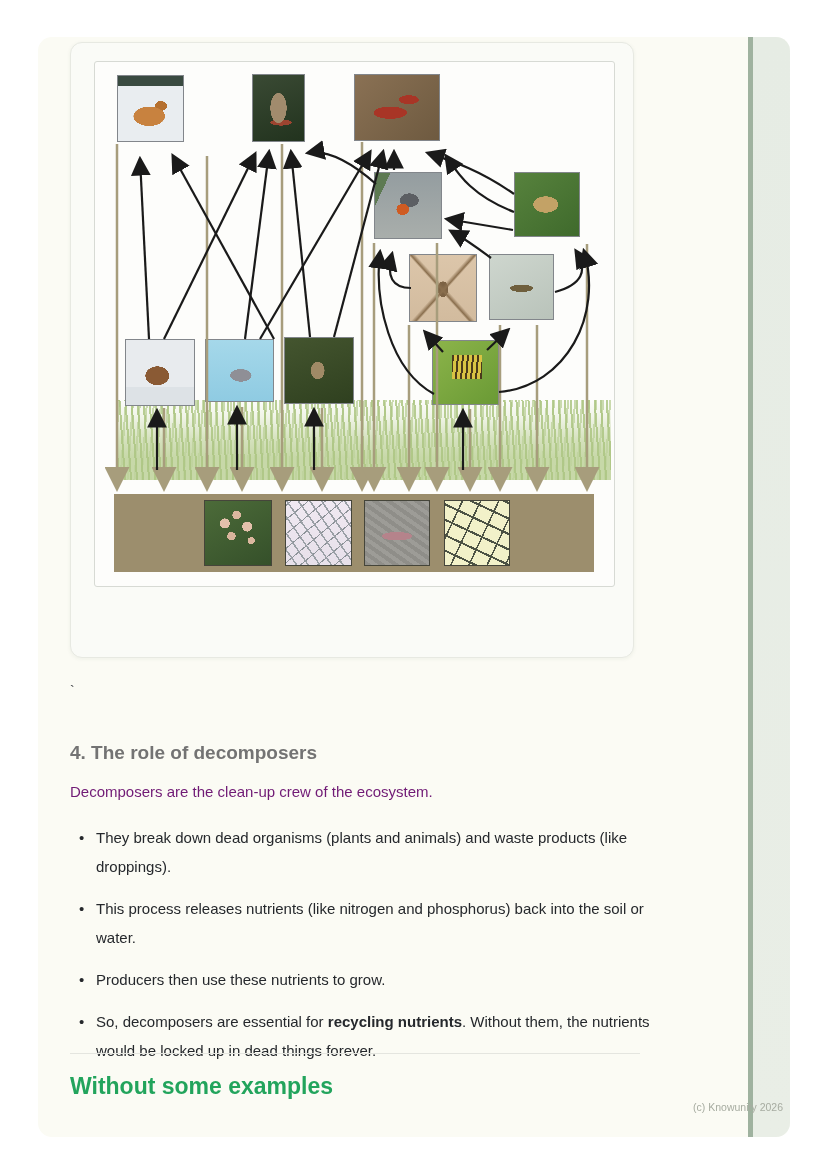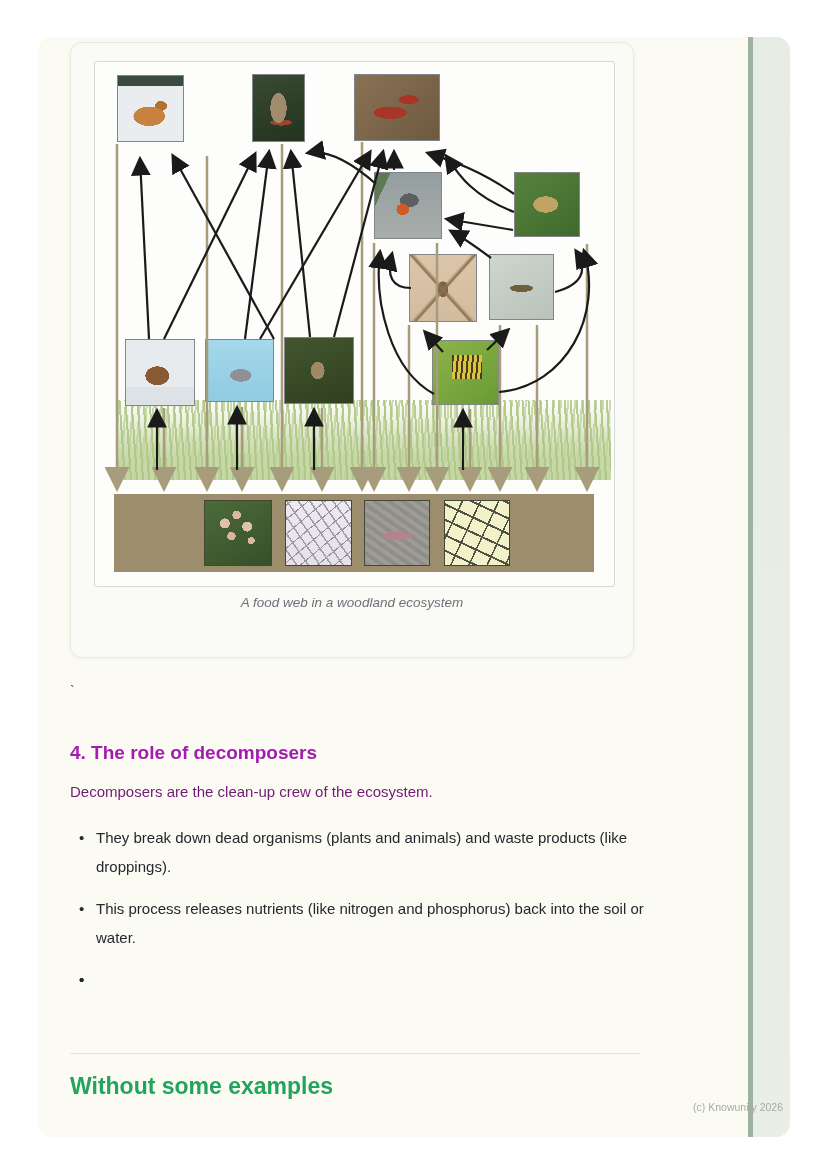--- a/index.html
+++ b/index.html
@@ -106,21 +106,21 @@
     repeating-linear-gradient(115deg, rgba(0,0,0,0) 0 15px, #4c5244 15px 16.5px),
     #f2f1c9;}
   .caption{
     position:absolute;left:0;top:552px;width:100%;margin:0;text-align:center;
     font-style:italic;font-size:13.5px;color:#6d7177;
   }
   
   .stray{position:absolute;left:32px;top:646px;font-size:14px;color:#3a3d41;}
   h3.sec{
     position:absolute;left:32px;top:705px;margin:0;
-    font-size:19px;font-weight:700;color:#a21caf;
+    font-size:19px;font-weight:700;color:#737373;
   }
   p.intro{
     position:absolute;left:32px;top:743px;margin:0;
     font-size:15px;line-height:24px;color:#701a75;
   }
   ul.points{
     position:absolute;left:32px;top:786px;margin:0;padding:0;width:585px;
     list-style:none;font-size:15px;line-height:29px;color:#25282c;
   }
   ul.points li{position:relative;padding-left:26px;margin-bottom:13px;}
@@ -213,43 +213,44 @@
             <path d="M392,288 L413,268" stroke="#1a1a1a" stroke-width="2.2" fill="none" marker-end="url(#mk-black)"></path>
             <path d="M404,330 C472,324 508,252 489,189" stroke="#1a1a1a" stroke-width="2.2" fill="none" marker-end="url(#mk-black)"></path>
             <path d="M460,230 Q500,219 481,189" stroke="#1a1a1a" stroke-width="2.2" fill="none" marker-end="url(#mk-black)"></path>
             <path d="M62,408 L62,349" stroke="#1a1a1a" stroke-width="2.2" fill="none" marker-end="url(#mk-black)"></path>
             <path d="M142,408 L142,346" stroke="#1a1a1a" stroke-width="2.2" fill="none" marker-end="url(#mk-black)"></path>
             <path d="M219,408 L219,348" stroke="#1a1a1a" stroke-width="2.2" fill="none" marker-end="url(#mk-black)"></path>
             <path d="M368,408 L368,349" stroke="#1a1a1a" stroke-width="2.2" fill="none" marker-end="url(#mk-black)"></path>
           </g>
       </svg>
     </div>
-    <p class="caption">A food web in a woodland ecosystem</p>
   </section>
 
   <div class="stray">`</div>
 
   <h3 class="sec">4. The role of decomposers</h3>
 
   <p class="intro">Decomposers are the clean-up crew of the ecosystem.</p>
 
   <ul class="points">
     <li>
       <span class="dot">•</span>
       <span>They break down dead organisms (plants and animals) and waste products (like droppings).</span>
     </li>
     <li>
       <span class="dot">•</span>
       <span>This process releases nutrients (like nitrogen and phosphorus) back into the soil or water.</span>
     </li>
     <li>
       <span class="dot">•</span>
-    </li>
-    <li>
-      <span class="dot">•</span>
+      <span>Producers then use these nutrients to grow.</span>
+    </li>
+    <li>
+      <span class="dot">•</span>
+      <span><span>So, decomposers are essential for </span><span class="bold">recycling nutrients</span><span>. Without them, the nutrients would be locked up in dead things forever.</span></span>
     </li>
   </ul>
 
   <hr class="rule">
 
   <h2 class="next">Without some examples</h2>
 
   <div class="watermark">(c) Knowunity 2026</div>
 
 </div>

